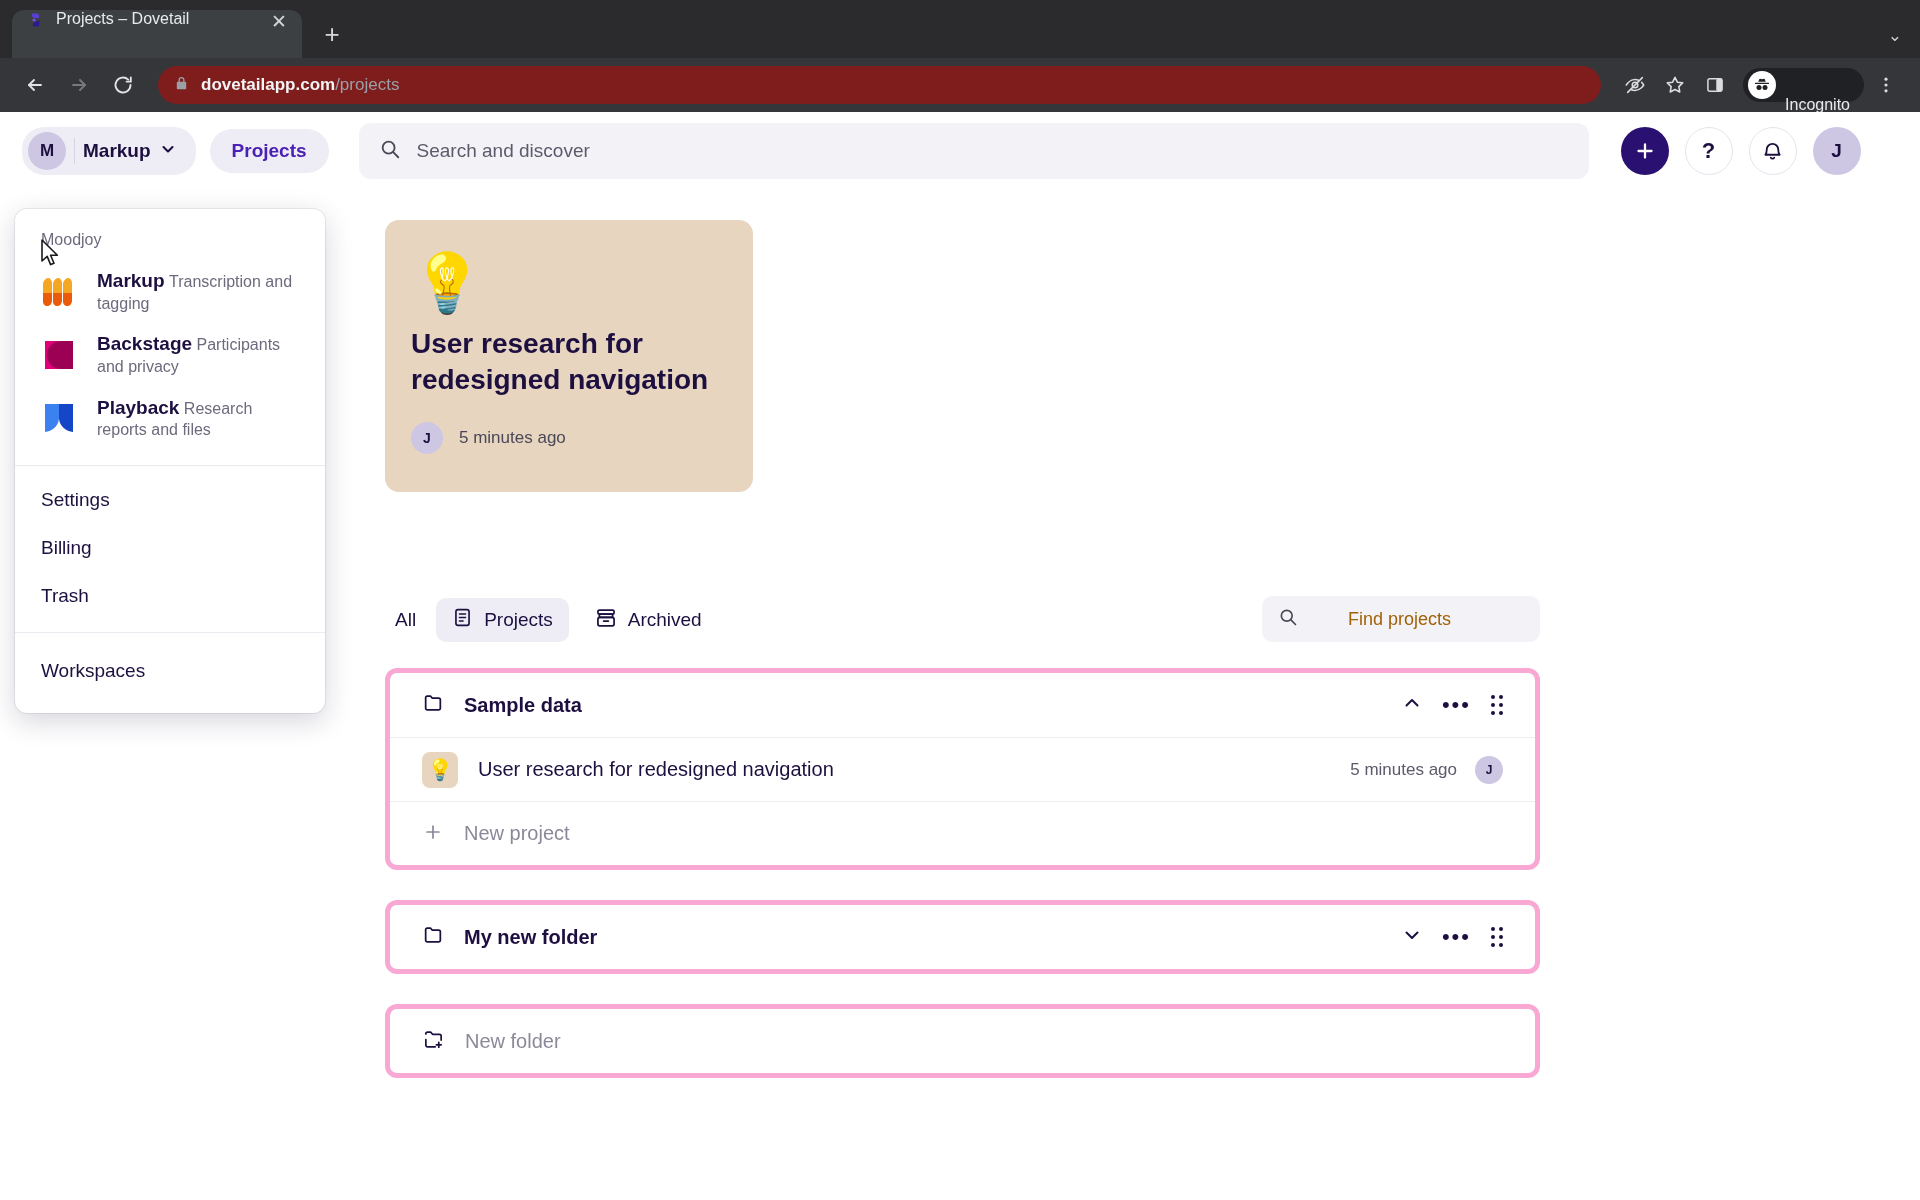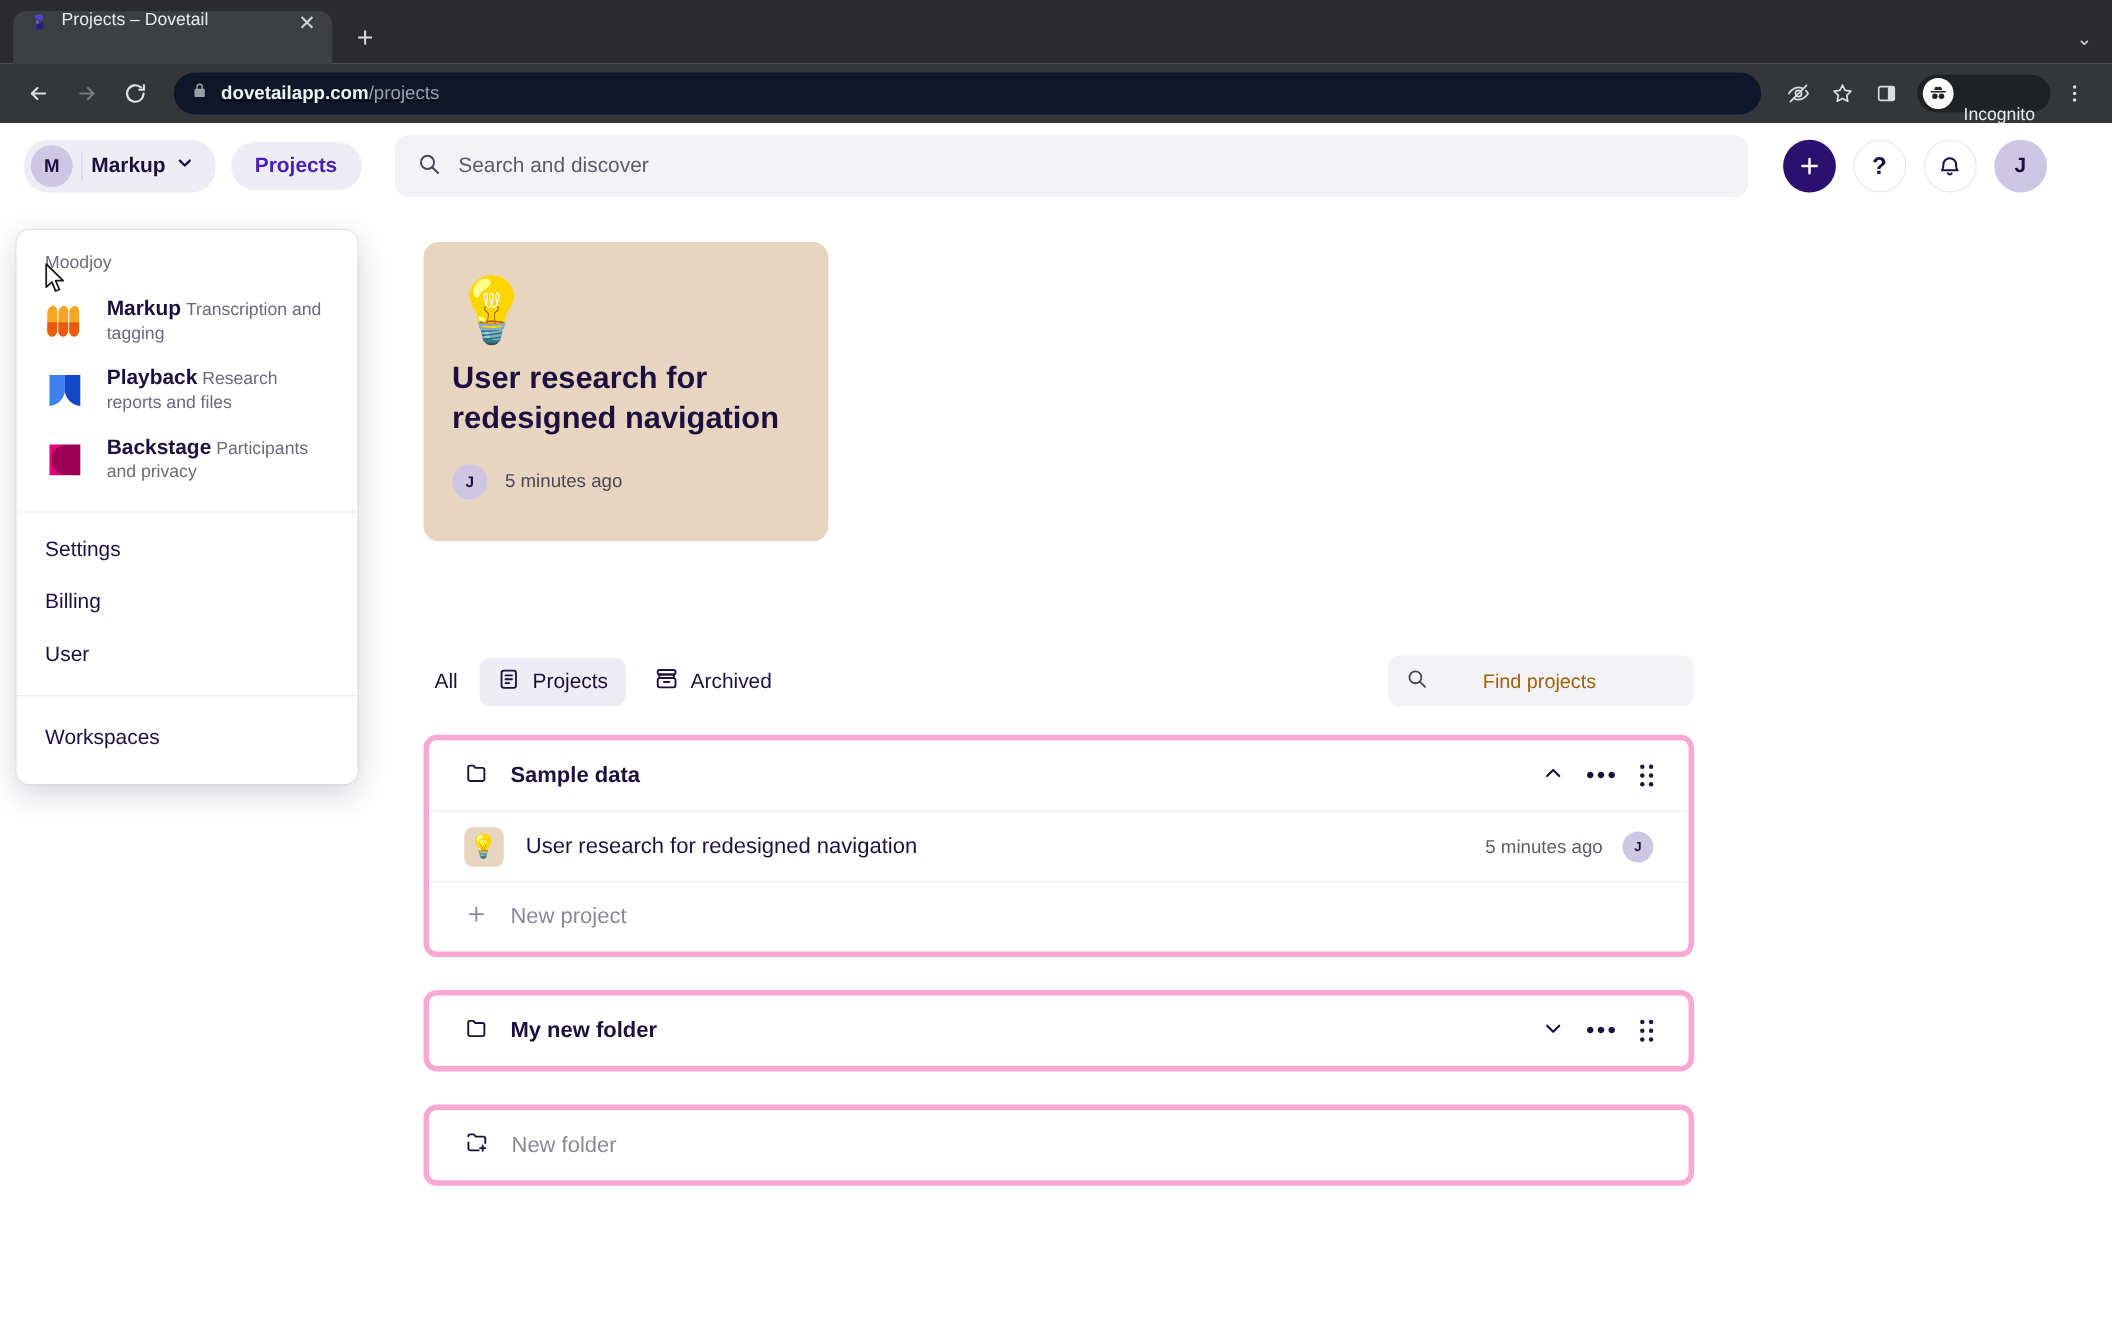--- a/index.html
+++ b/index.html
@@ -43,23 +43,23 @@
   .chrome-toolbar {
     height: 54px; background: #35363a; display: flex; align-items: center;
     padding: 0 16px; gap: 6px;
   }
   .nav-btn {
     width: 38px; height: 38px; display: flex; align-items: center;
     justify-content: center; color: #e0e2e5; font-size: 20px; flex: none;
   }
   .nav-btn.dim { color: #77797d; }
   .omnibox {
-    flex: 1; height: 38px; background: #0f172a; border-radius: 20px;
+    flex: 1; height: 38px; background: #7f1d1d; border-radius: 20px;
     display: flex; align-items: center; padding: 0 16px; gap: 12px;
-    margin: 0 10px; min-width: 0; text-decoration: underline;
+    margin: 0 10px; min-width: 0;
   }
   .omnibox-url { font-size: 17px; color: #f1f3f4; white-space: nowrap; }
   .omnibox-url .path { color: #9aa0a6; }
   .tb-icons { display: flex; align-items: center; gap: 4px; }
   .tb-ic {
     width: 36px; height: 36px; display: flex; align-items: center;
     justify-content: center; color: #dadce0;
   }
   .incognito-pill {
     height: 34px; background: #202124; border-radius: 18px; display: flex;
@@ -352,49 +352,49 @@
           </span>
           <span class="app-text">
             <span class="t">Markup</span>
             <span class="s">Transcription and tagging</span>
           </span>
         </div>
 
         <div class="menu-app">
           <span class="app-icon">
             <svg width="38" height="32" viewBox="0 0 38 32">
+              <path d="M4 2h12a14 14 0 0 1 0 28H4z" fill="#e0007a"></path>
+              <path d="M32 2H20a14 14 0 0 0 0 28h12z" fill="#9c0055"></path>
+            </svg>
+          </span>
+          <span class="app-text">
+            <span class="t">Backstage</span>
+            <span class="s">Participants and privacy</span>
+          </span>
+        </div>
+
+        <div class="menu-app">
+          <span class="app-icon">
+            <svg width="38" height="32" viewBox="0 0 38 32">
               <path d="M4 2h14v15a15 15 0 0 1-14 13z" fill="#3b82f0"></path>
               <path d="M32 2H18v15a15 15 0 0 0 14 13z" fill="#1546c8"></path>
             </svg>
           </span>
           <span class="app-text">
             <span class="t">Playback</span>
             <span class="s">Research reports and files</span>
-          </span>
-        </div>
-
-        <div class="menu-app">
-          <span class="app-icon">
-            <svg width="38" height="32" viewBox="0 0 38 32">
-              <path d="M4 2h12a14 14 0 0 1 0 28H4z" fill="#e0007a"></path>
-              <path d="M32 2H20a14 14 0 0 0 0 28h12z" fill="#9c0055"></path>
-            </svg>
-          </span>
-          <span class="app-text">
-            <span class="t">Backstage</span>
-            <span class="s">Participants and privacy</span>
           </span>
         </div>
       </div>
 
       <div class="menu-div"></div>
       <div class="menu-group">
         <div class="menu-item">Settings</div>
         <div class="menu-item">Billing</div>
-        <div class="menu-item">User</div>
+        <div class="menu-item">Trash</div>
       </div>
       <div class="menu-div"></div>
       <div class="menu-group last">
         <div class="menu-item">Workspaces</div>
       </div>
     </div>
 
     <span class="cursor">
       <svg width="22" height="30" viewBox="0 0 22 30">
           <path d="M2 1 2 22 7.2 17.4 10.6 25.6 14 24.2 10.6 16.2 17.4 16.2Z" fill="#fff" stroke="#1a1a1a" stroke-width="1.6" stroke-linejoin="round"></path>

